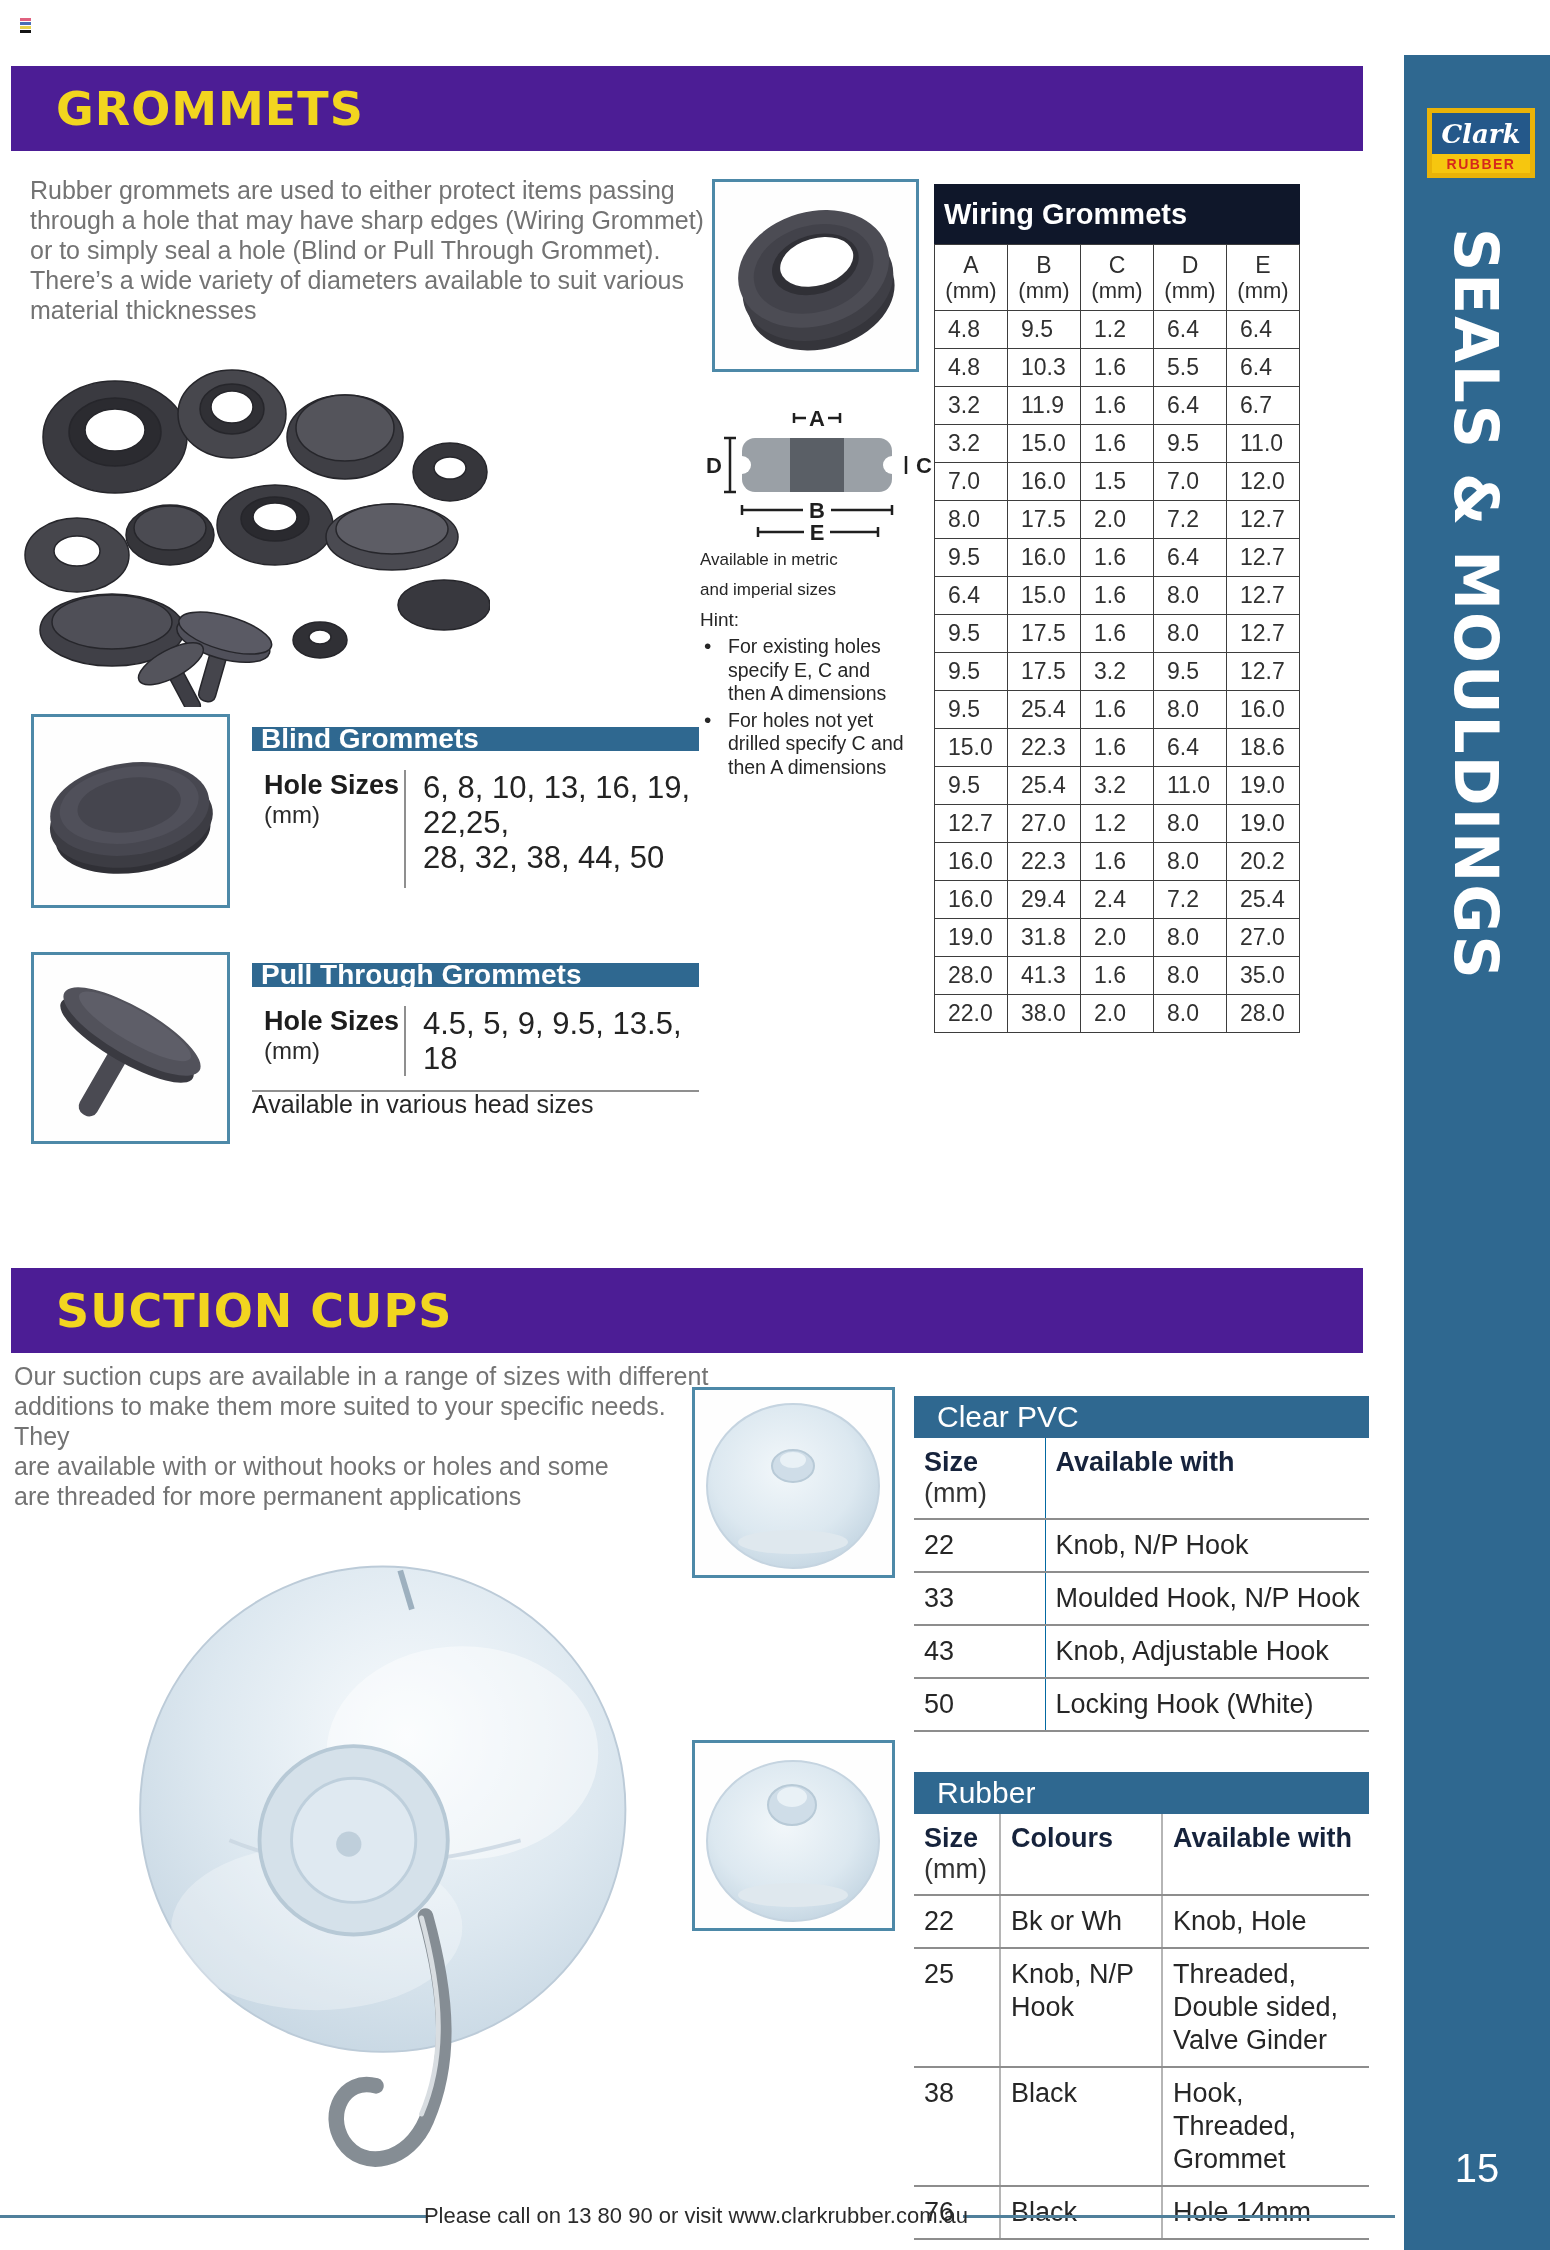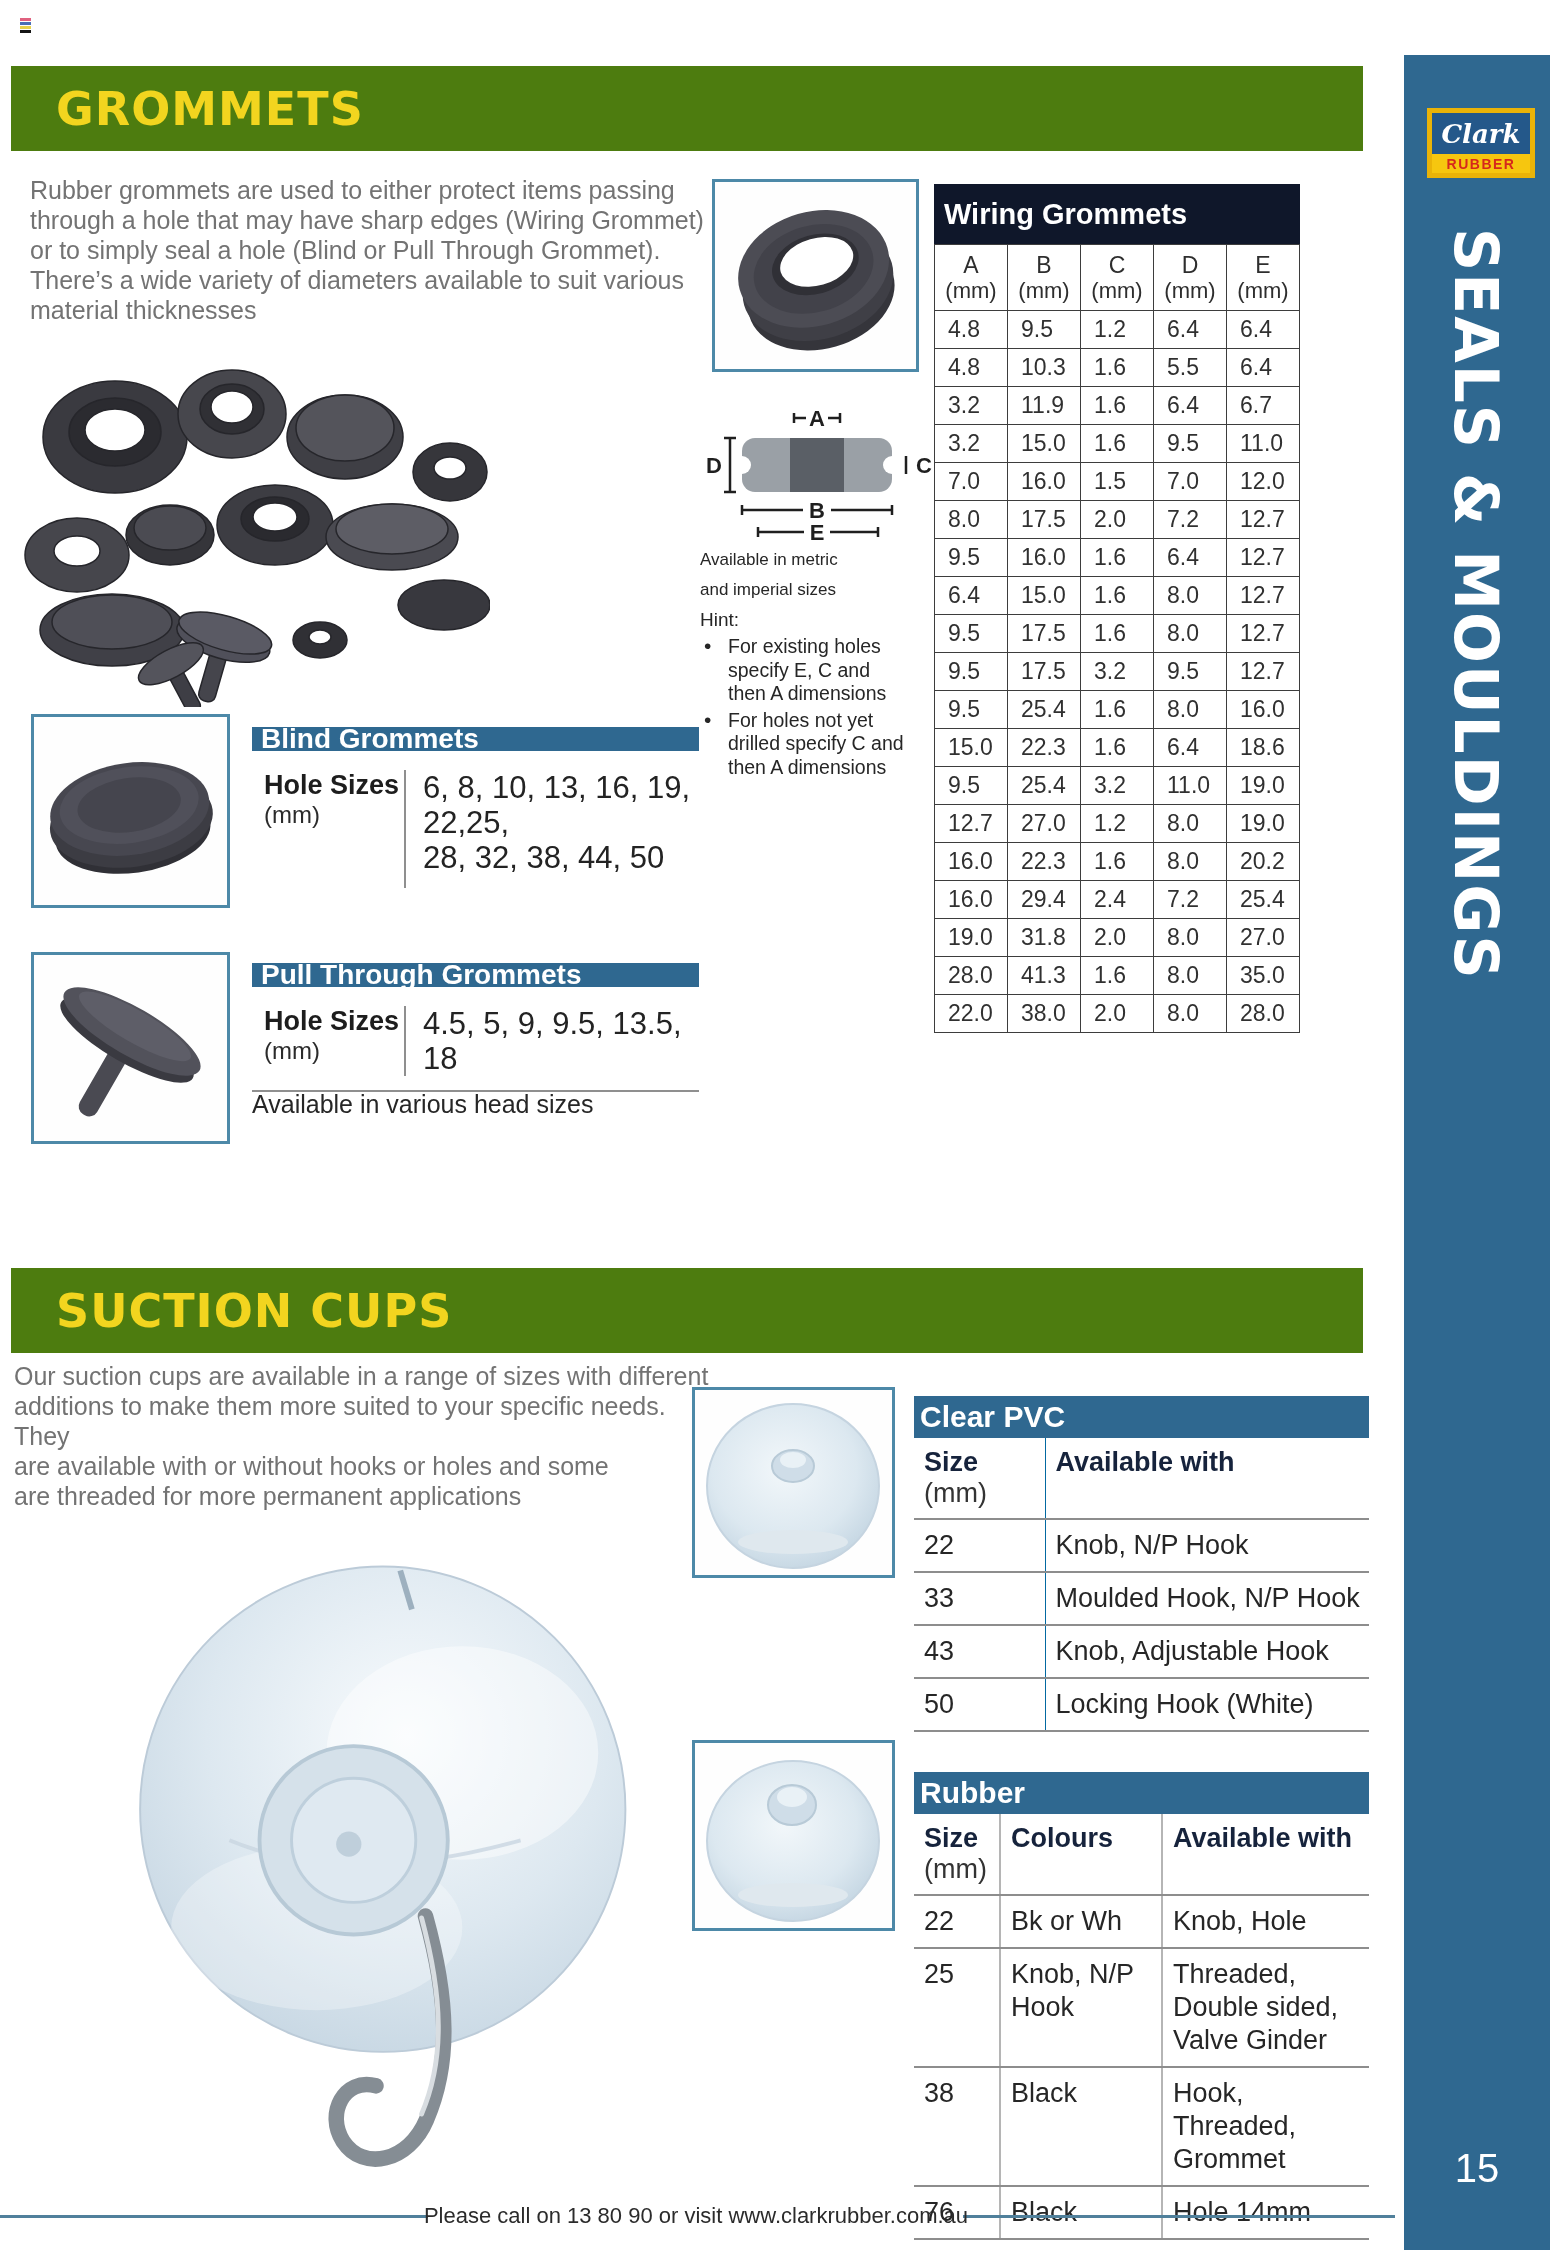--- a/index.html
+++ b/index.html
@@ -6,21 +6,21 @@
   body { background:#ffffff; }
   .page { position:relative; width:1550px; height:2250px; background:#ffffff;
           font-family:"Liberation Sans","DejaVu Sans",sans-serif; color:#2b2b2b; overflow:hidden; }
 
   
   .regmark { position:absolute; left:20px; top:18px; width:11px; }
   .regmark i { display:block; height:3px; margin-bottom:1px; }
   .r1{background:#e0617f}.r2{background:#4a6fb5}.r3{background:#e8d24a}.r4{background:#141414}
 
   
-  .banner { position:absolute; left:11px; width:1352px; height:85px; background:#4d7c0f;
+  .banner { position:absolute; left:11px; width:1352px; height:85px; background:#4c1d95;
             display:flex; align-items:center; padding-left:45px; }
   .banner span { color:#f2d51f; font-weight:bold; font-size:46px; letter-spacing:1px;
                  font-family:"DejaVu Sans","Liberation Sans",sans-serif; }
   .banner1{ top:66px; } .banner2{ top:1268px; }
 
   .intro { position:absolute; font-size:25px; line-height:30px; white-space:pre-line; color:#737373; }
   .intro1 { left:30px; top:175px; width:690px; }
   .intro2 { left:14px; top:1361px; width:710px; }
 
   
@@ -66,22 +66,22 @@
   .spec .lab { width:152px; padding-left:12px; flex:none; }
   .spec .lab b { font-size:27px; color:#1d1d1d; display:block; }
   .spec .lab span { font-size:24px; display:block; }
   .spec .val { border-left:2px solid #8f8f8f; padding-left:17px; font-size:31px; line-height:35px;
                white-space:pre-line; color:#232323; }
   .pull-note { position:absolute; left:252px; top:1090px; font-size:25px; color:#262626; }
 
   
   .ptable { position:absolute; width:455px; }
   .pvc-wrap{ left:914px; top:1396px; } .rub-wrap{ left:914px; top:1772px; }
-  .pt-bar { height:42px; background:#2f6890; color:#fff; font-weight:bold; font-size:30px;
-            display:flex; align-items:center; padding-left:6px; }
+  .pt-bar { height:42px; background:#2f6890; color:#fff; font-weight:normal; font-size:30px;
+            display:flex; align-items:center; padding-left:23px; }
   .ptable table { width:100%; border-collapse:collapse; table-layout:fixed; }
   .ptable th { text-align:left; font-size:27px; color:#16233c; padding:9px 0 9px 10px;
                border-bottom:2px solid #8d8d8d; vertical-align:top; }
   .ptable th .u { font-weight:normal; color:#333; }
   .ptable th .u.blk { display:block; }
   .ptable td { font-size:27px; line-height:33px; padding:9px 6px 9px 10px; border-bottom:2px solid #8d8d8d;
                vertical-align:top; white-space:pre-line; color:#262626; }
   .pvc th:first-child, .pvc td:first-child { border-right:1px solid #0369a1; }
   .rub th:nth-child(1), .rub td:nth-child(1),
   .rub th:nth-child(2), .rub td:nth-child(2) { border-right:2px solid #b5b5b5; }

